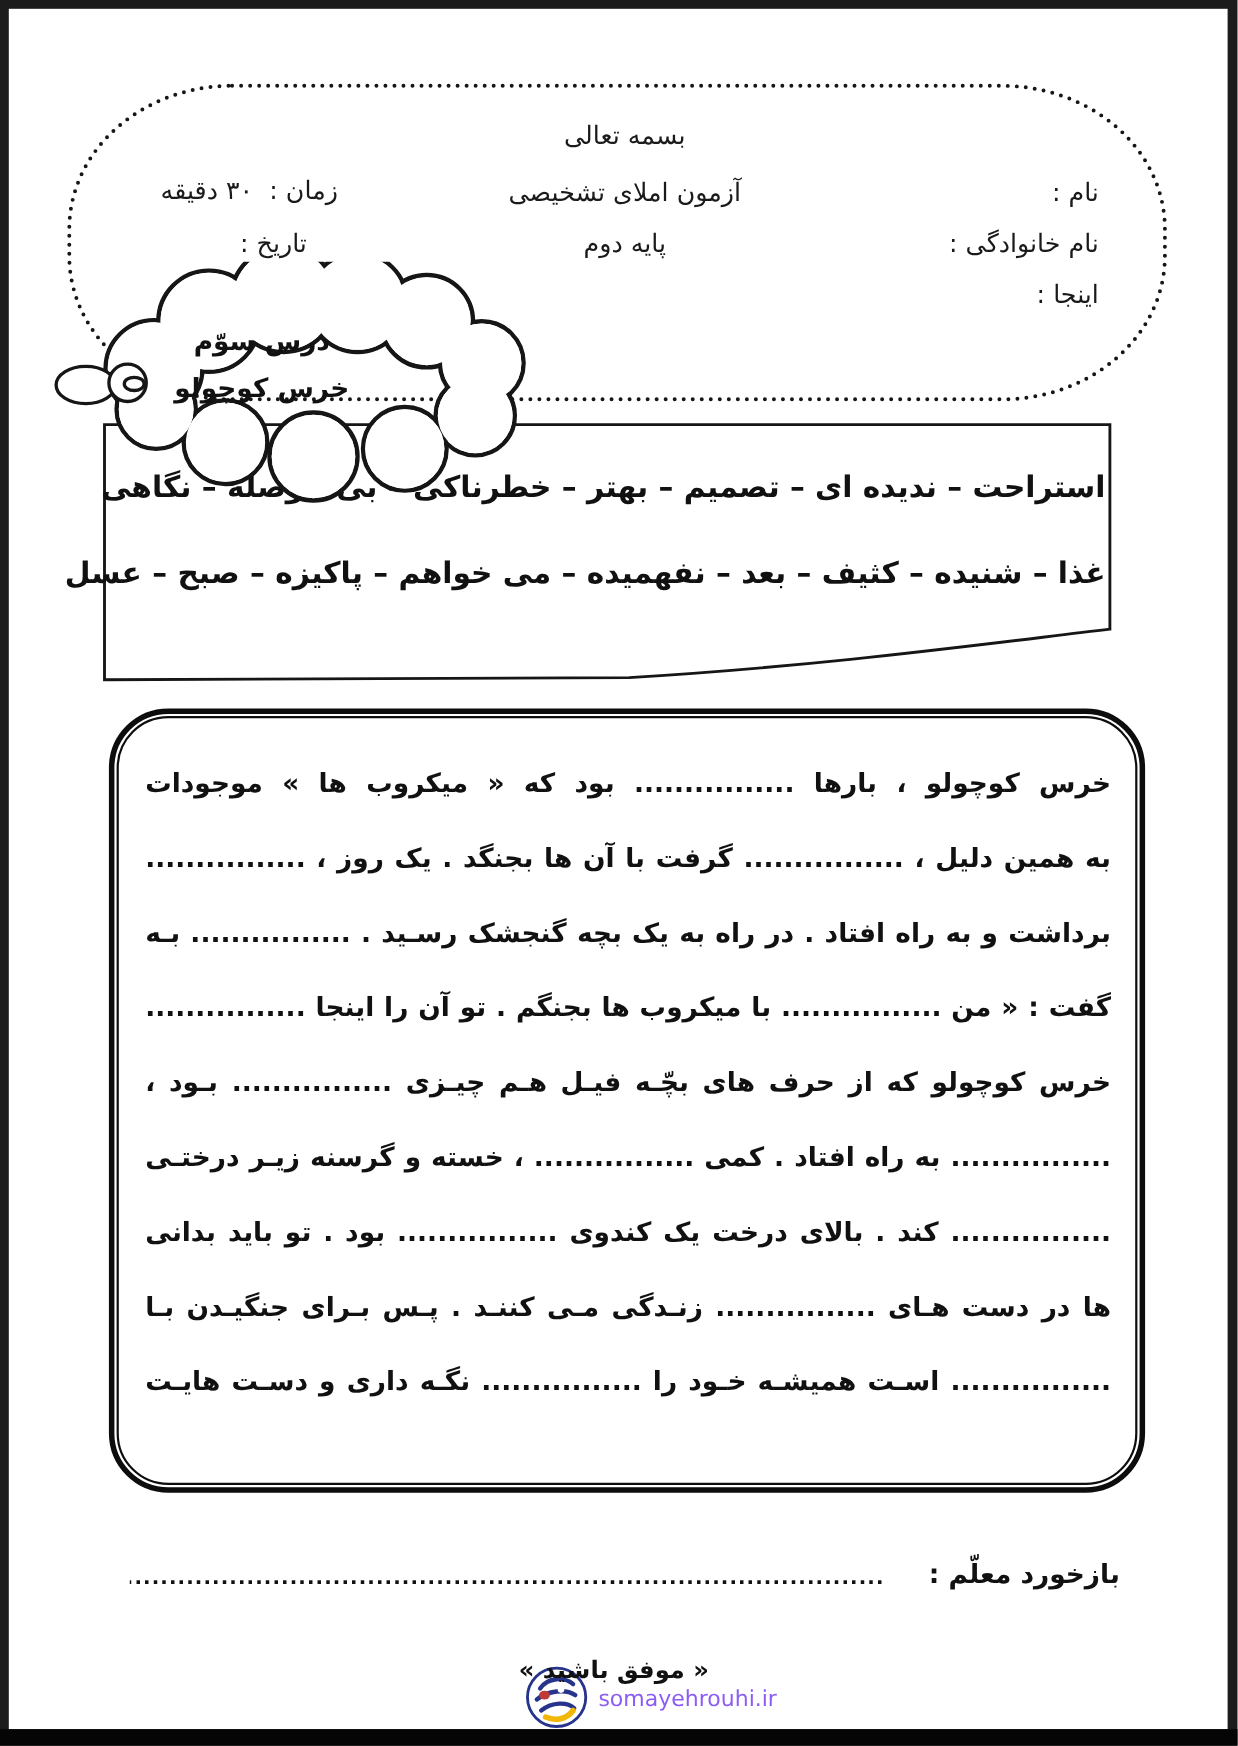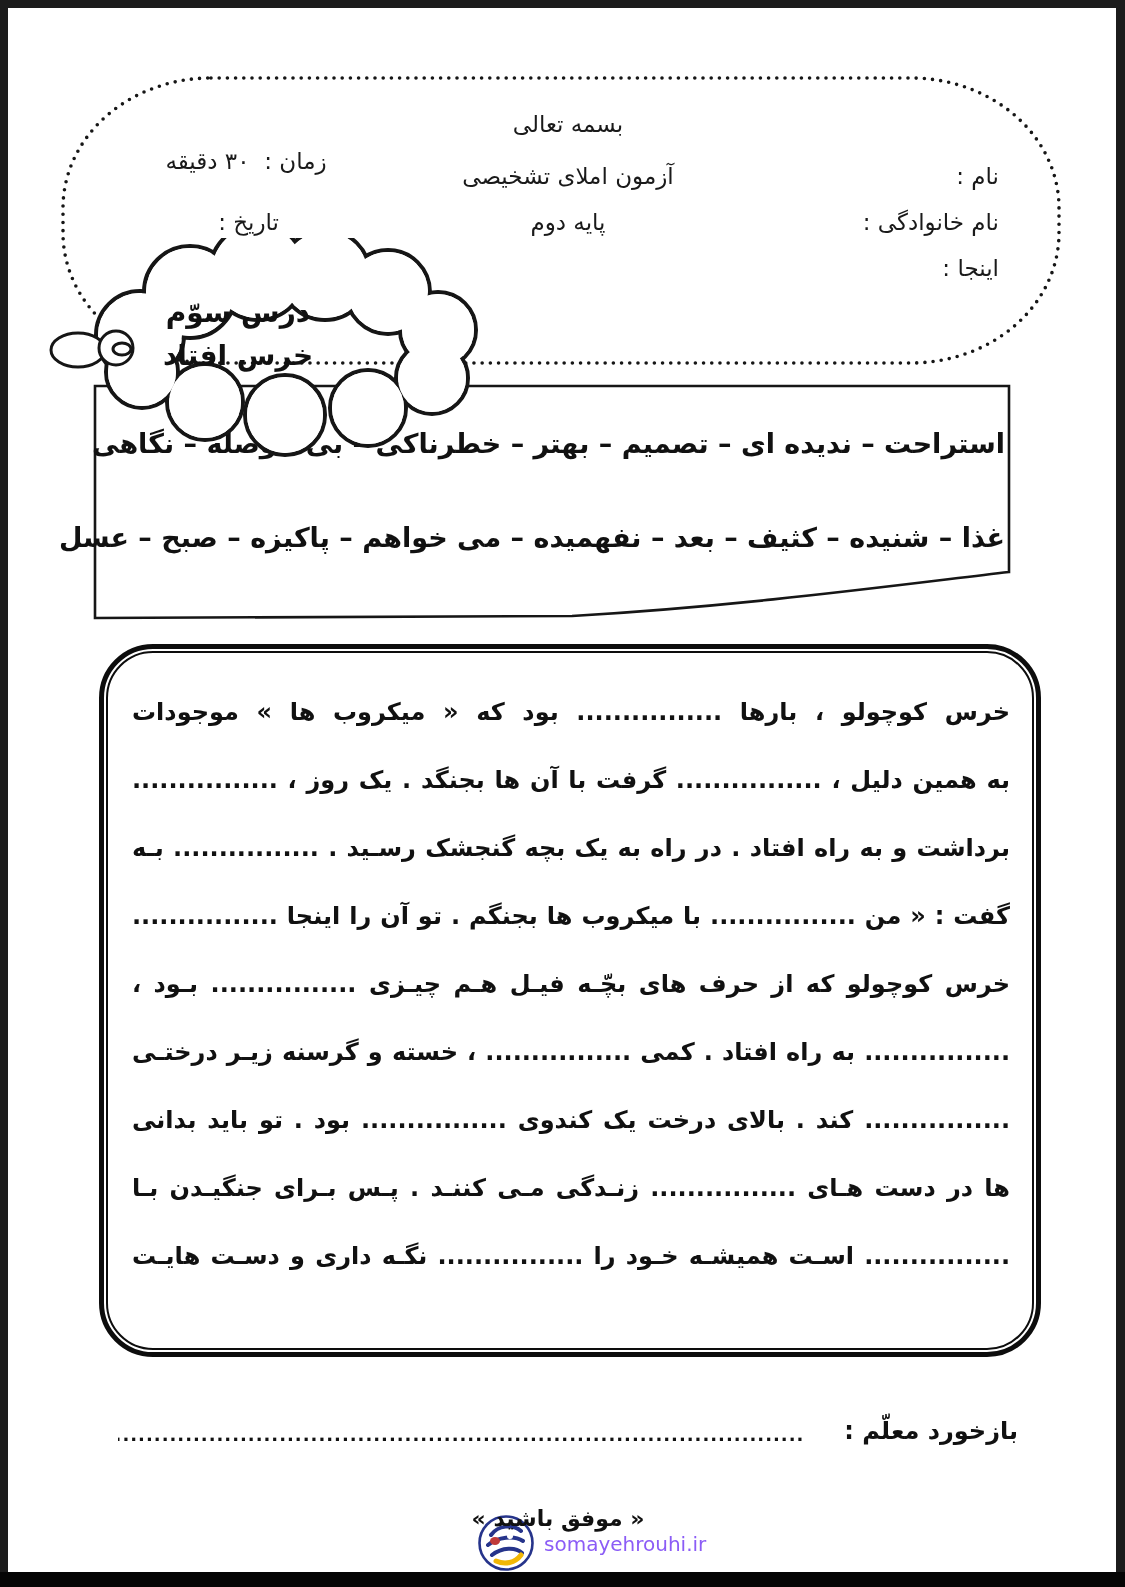--- a/index.html
+++ b/index.html
@@ -16,21 +16,21 @@
   }
   .rtl{direction:rtl;unicode-bidi:isolate;}
 
   
   .hdr-border{position:absolute;left:47px;top:60px;width:1012px;height:300px;}
   .h-text{position:absolute;font-size:23px;color:#1a1a1a;white-space:nowrap;}
   .h-center{text-align:center;}
 
   
   .cloud-svg{position:absolute;left:32px;top:230px;width:480px;height:232px;}
-  .cloud-text{position:absolute;font-size:28px;font-weight:bold;text-align:center;white-space:nowrap;}
+  .cloud-text{position:absolute;font-size:24px;font-weight:bold;text-align:center;white-space:nowrap;}
 
   
   .wb-svg{position:absolute;left:82px;top:364px;width:925px;height:250px;}
   .wb-line{position:absolute;left:107px;width:890px;font-size:27px;font-weight:bold;text-align:center;white-space:nowrap;}
 
   
   .main-box{
     position:absolute;left:91px;top:636px;width:942px;height:713px;
     border:5px solid #0d0d0d;border-radius:54px;box-sizing:border-box;
   }
@@ -84,30 +84,30 @@
 
   <div class="h-text h-center rtl" style="left:380px;top:103px;width:360px;">بسمه تعالی</div>
 
   <div class="h-text rtl" style="right:117px;top:155px;">نام :</div>
   <div class="h-text rtl" style="right:117px;top:201px;">نام خانوادگی :</div>
   <div class="h-text rtl" style="right:117px;top:247px;">اینجا :</div>
 
   <div class="h-text h-center rtl" style="left:380px;top:155px;width:360px;">آزمون املای تشخیصی</div>
   <div class="h-text h-center rtl" style="left:380px;top:201px;width:360px;">پایه دوم</div>
 
-  <div class="h-text rtl" style="left:138px;top:140px;width:200px;text-align:center;">
+  <div class="h-text rtl" style="left:138px;top:153px;width:200px;text-align:left;">
     <span>زمان :</span>&nbsp;&nbsp;<span>۳۰ دقیقه</span>
   </div>
   <div class="h-text rtl" style="left:138px;top:201px;width:133px;text-align:right;">تاریخ :</div>
 
   <svg class="wb-svg" viewBox="0 0 925 250">
     <path d="M5,14 H919 V200 C800,214 652,234 482,244 L5,246 Z" fill="#ffffff" stroke="#161616" stroke-width="2.6"></path>
   </svg>
   <div class="wb-line rtl" style="top:420px;">استراحت – ندیده ای – تصمیم – بهتر – خطرناکی – بی حوصله – نگاهی</div>
-  <div class="wb-line rtl" style="top:498px;margin-top:16px;">غذا – شنیده – کثیف – بعد – نفهمیده – می خواهم – پاکیزه – صبح – عسل</div>
+  <div class="wb-line rtl" style="top:498px;">غذا – شنیده – کثیف – بعد – نفهمیده – می خواهم – پاکیزه – صبح – عسل</div>
 
   <svg class="cloud-svg" viewBox="0 0 480 232">
     <g stroke="#161616" stroke-width="4" fill="#ffffff">
       <circle cx="100" cy="97" r="44"></circle>
         <circle cx="150" cy="54" r="46"></circle>
       <circle cx="218" cy="34" r="48"></circle>
         <circle cx="285" cy="37" r="45"></circle>
       <circle cx="348" cy="54" r="42"></circle>
         <circle cx="398" cy="92" r="38"></circle>
       <circle cx="392" cy="140" r="36"></circle>
@@ -129,21 +129,21 @@
         <circle cx="165" cy="164" r="36"></circle>
       <circle cx="102" cy="134" r="34"></circle>
     </g>
     <g stroke="#161616" stroke-width="3" fill="#ffffff">
       <ellipse cx="38" cy="112" rx="27" ry="17"></ellipse>
       <circle cx="76" cy="110" r="17"></circle>
       <ellipse cx="82" cy="111" rx="9" ry="6"></ellipse>
     </g>
   </svg>
   <div class="cloud-text rtl" style="left:140px;top:288px;width:180px;">درس سوّم</div>
-  <div class="cloud-text rtl" style="left:130px;top:331px;width:200px;">خرس افتاد</div>
+  <div class="cloud-text rtl" style="left:130px;top:331px;width:200px;">خرس کوچولو</div>
 
   <div class="main-box">
     <div class="main-box-inner"></div>
   </div>
   <div class="passage rtl">
     <div class="pline">خرس کوچولو ، بارها ................ بود که « میکروب ها » موجودات ................هستند .</div>
     <div class="pline">به همین دلیل ، ................ گرفت با آن ها بجنگد . یک روز ، ................ زود ، چـوبی</div>
     <div class="pline">برداشت و به راه افتاد . در راه به یک بچه گنجشک رسـید . ................ بـه او کـرد و</div>
     <div class="pline">گفت : « من ................ با میکروب ها بجنگم . تو آن را اینجا ................ ؟ »</div>
     <div class="pline">خرس کوچولو که از حرف های بچّـه فیـل هـم چیـزی ................ بـود ، ناراحـت و</div>

